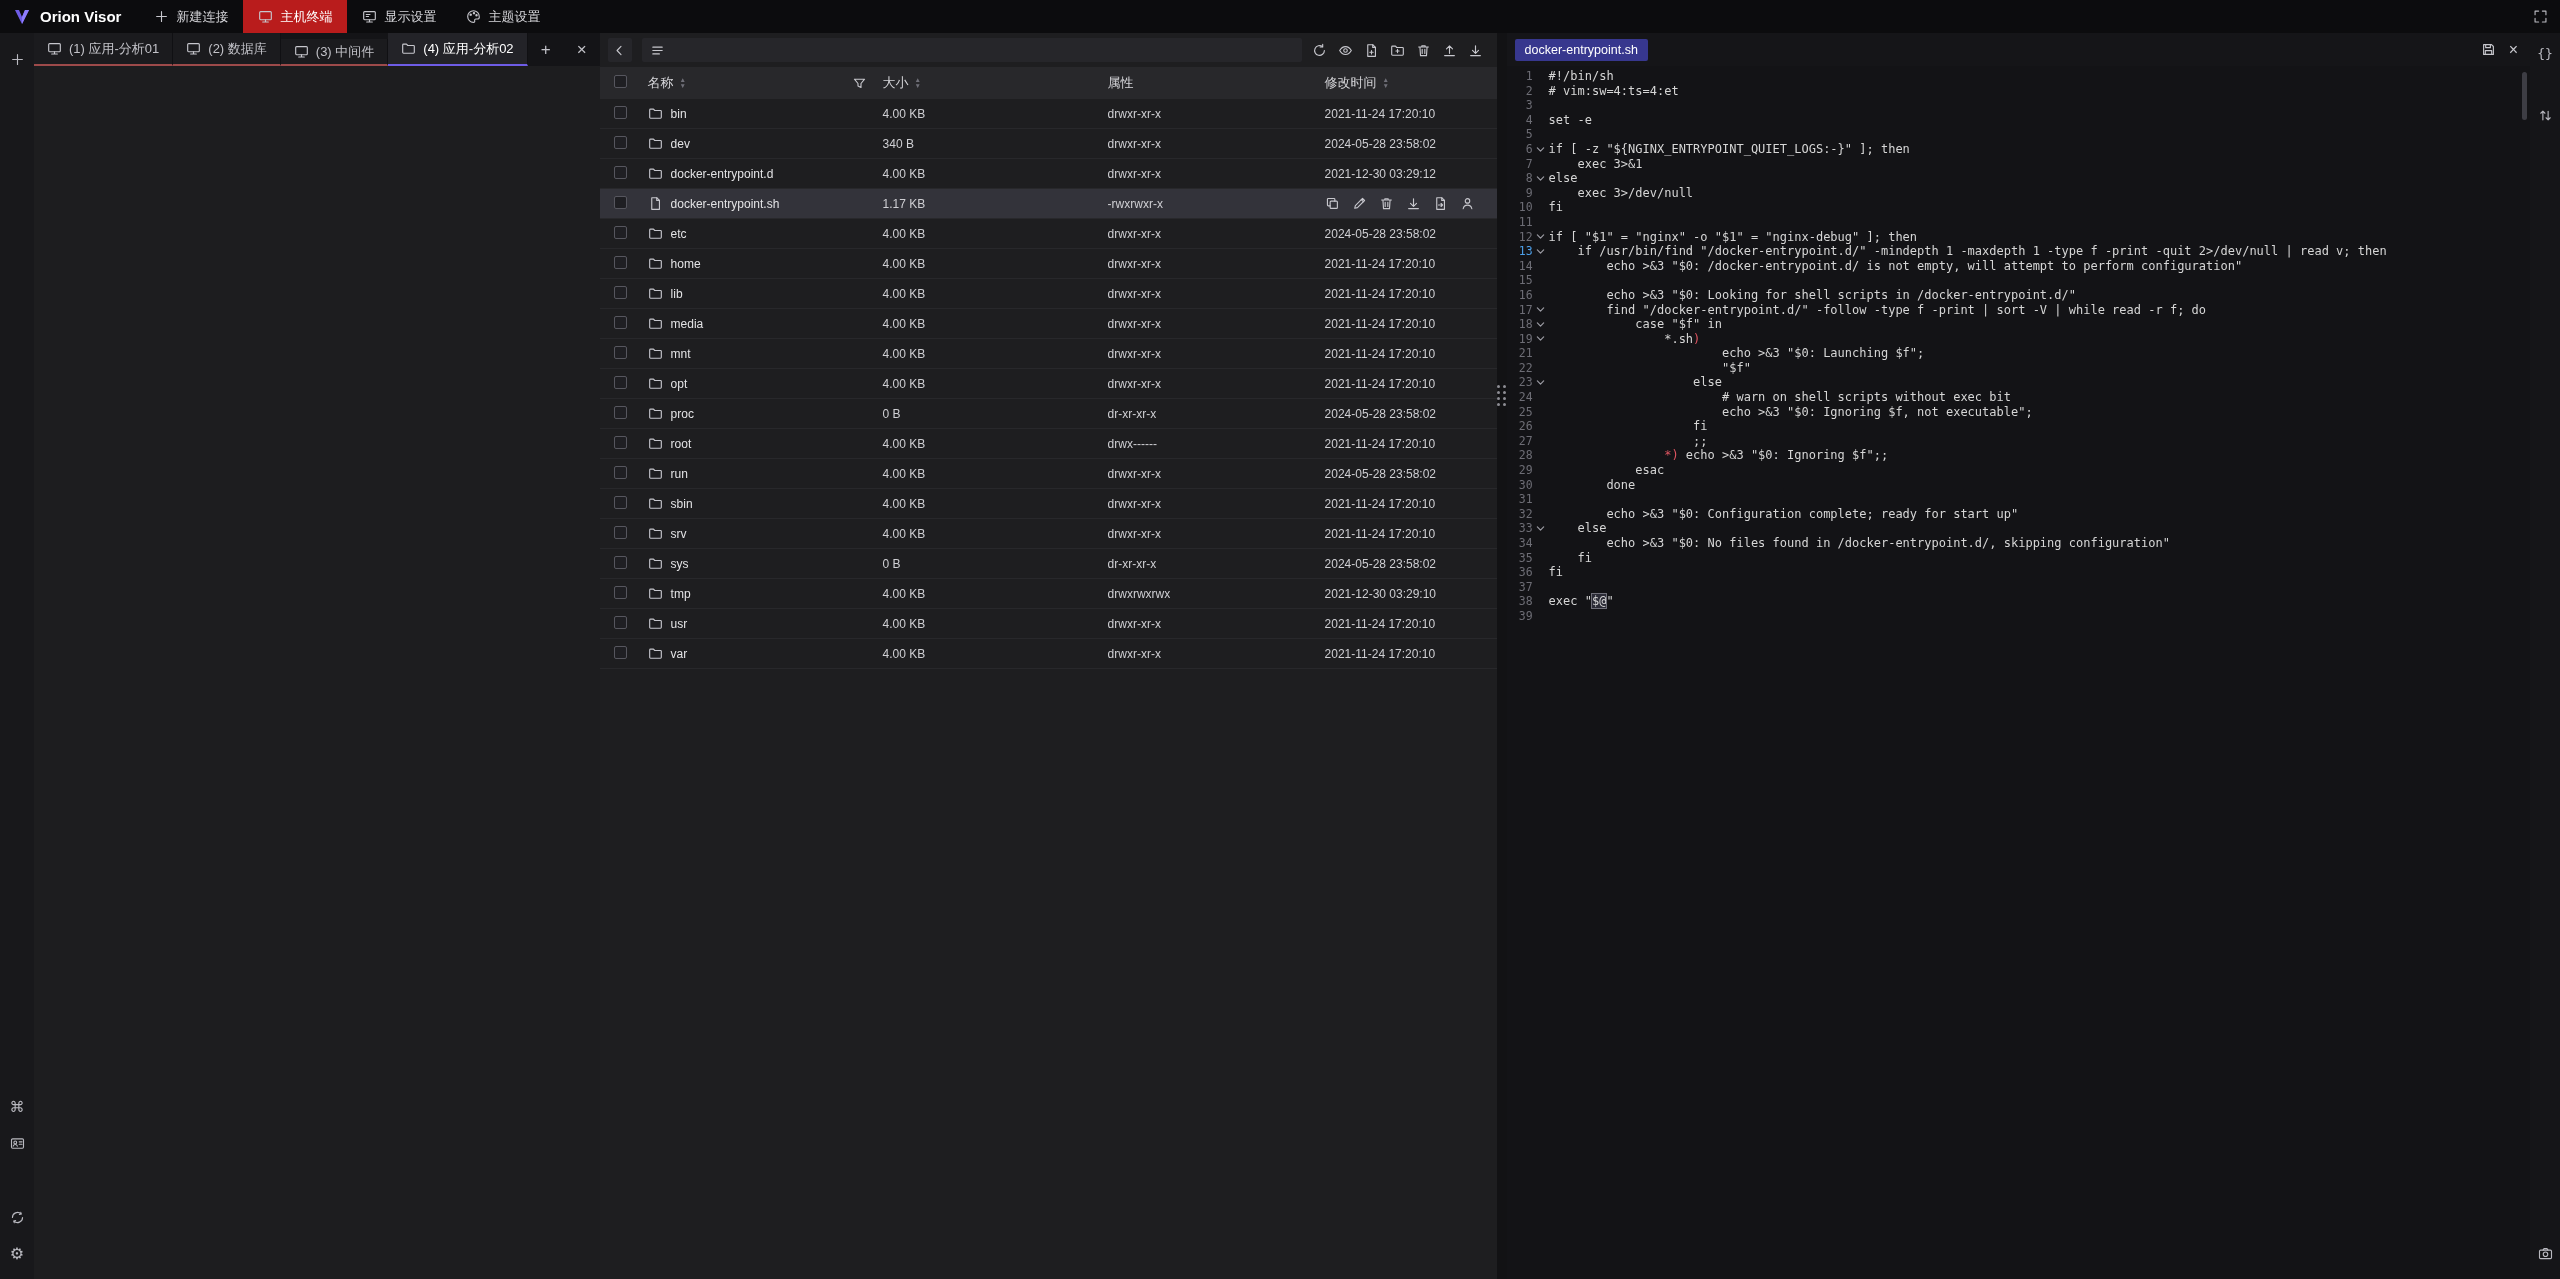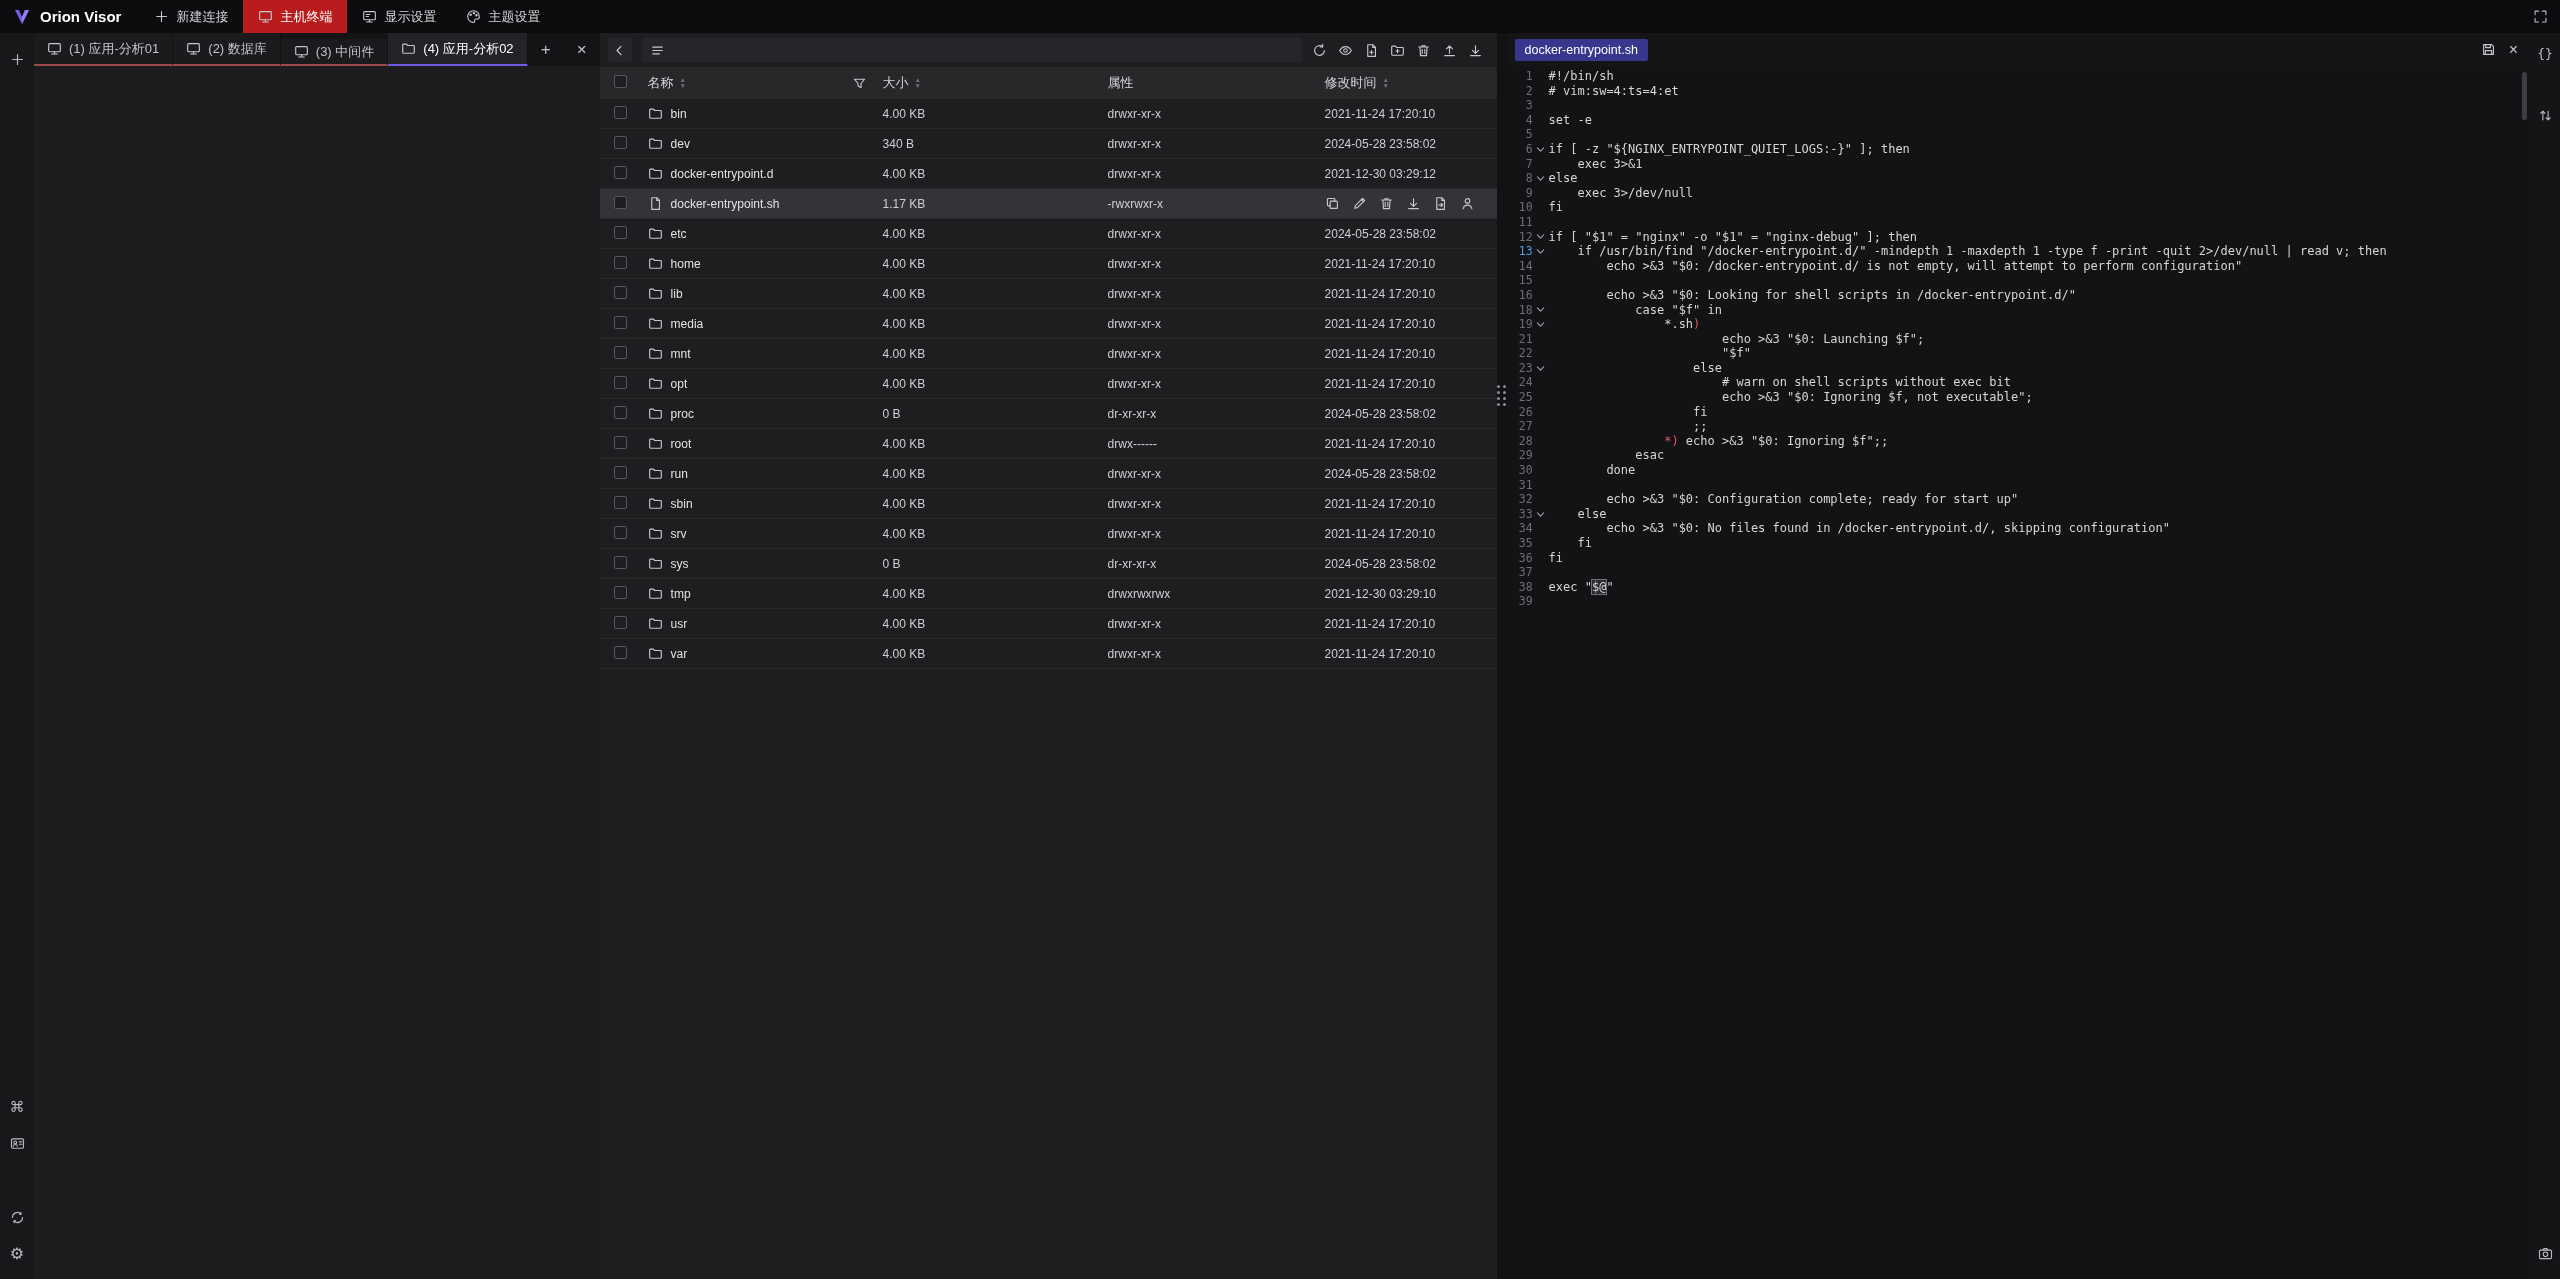--- a/index.html
+++ b/index.html
@@ -744,20 +744,29 @@
                   <span class="num">15</span>
                   <span class="fold"></span>
                   <span class="txt"></span>
                 </div>
                 <div class="cl">
                   <span class="num">16</span>
                   <span class="fold"></span>
                   <span class="txt">        echo &gt;&amp;3 "$0: Looking for shell scripts in /docker-entrypoint.d/"</span>
                 </div>
                 <div class="cl">
+                  <span class="num">17</span>
+                  <span class="fold">
+                    <svg width="9" height="9" viewBox="0 0 8 8" fill="none" stroke="currentColor" stroke-width="1.1" stroke-linecap="round" stroke-linejoin="round">
+                      <path d="M1.2 2.6L4 5.4l2.8-2.8"></path>
+                    </svg>
+                  </span>
+                  <span class="txt">        find "/docker-entrypoint.d/" -follow -type f -print | sort -V | while read -r f; do</span>
+                </div>
+                <div class="cl">
                   <span class="num">18</span>
                   <span class="fold">
                     <svg width="9" height="9" viewBox="0 0 8 8" fill="none" stroke="currentColor" stroke-width="1.1" stroke-linecap="round" stroke-linejoin="round">
                       <path d="M1.2 2.6L4 5.4l2.8-2.8"></path>
                     </svg>
                   </span>
                   <span class="txt">            case "$f" in</span>
                 </div>
                 <div class="cl">
                   <span class="num">19</span>

